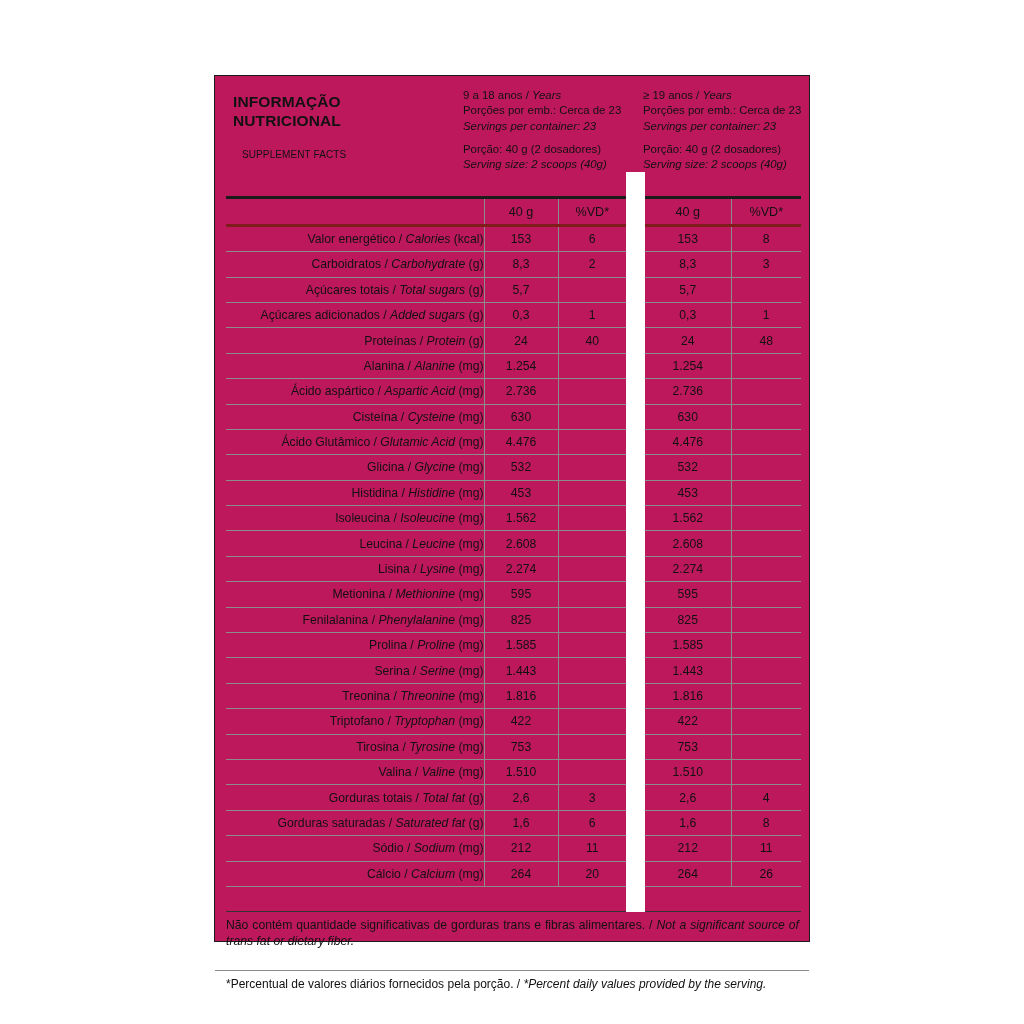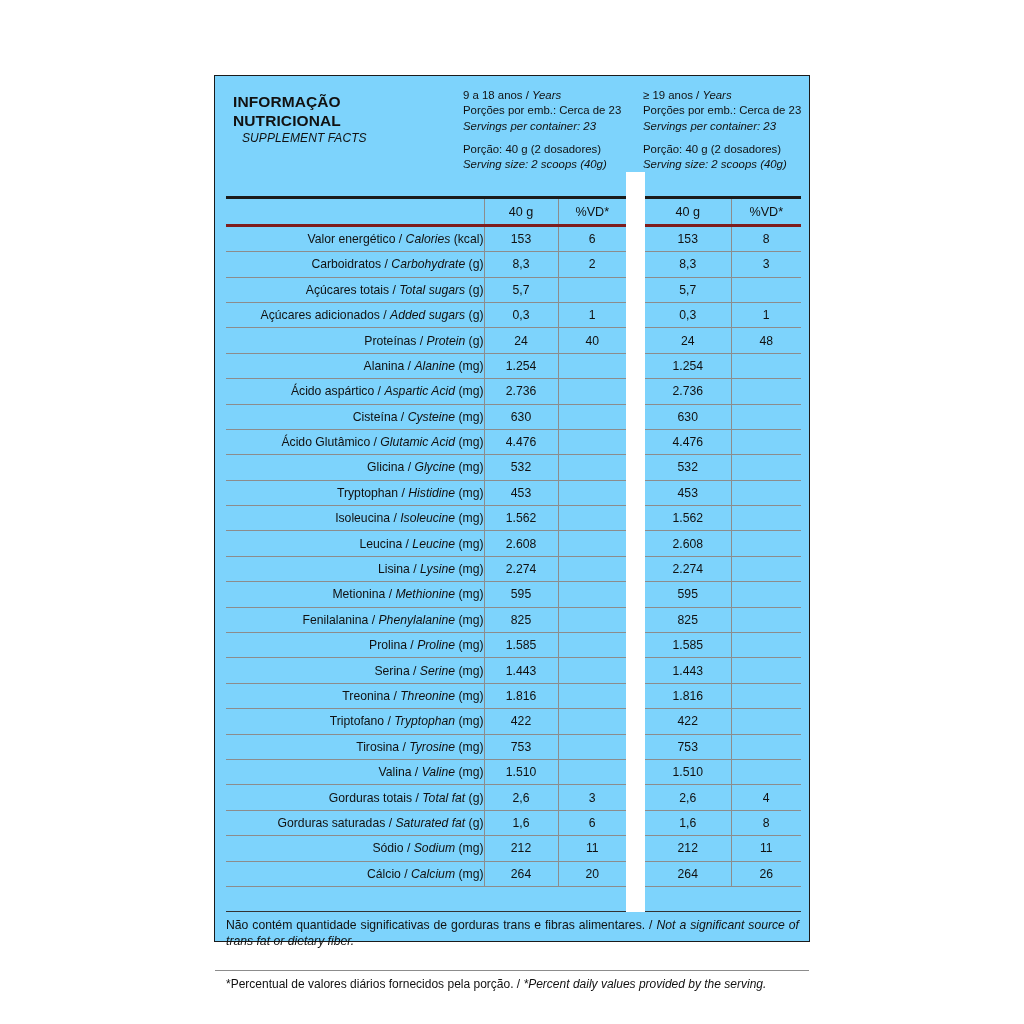--- a/index.html
+++ b/index.html
@@ -14,21 +14,21 @@
   .stage{position:relative;width:1024px;height:1024px;}
 
   
   .label-box{
     position:absolute;
     left:214px; top:75px;
     width:596px;          
     height:867px;         
     border:1.5px solid #1b1b1b;
     box-sizing:border-box;
-    background:#7dd3fc;
+    background:#be185d;
     padding:0;
   }
 
   
   .header-band{
     display:flex;
     align-items:flex-start;
     padding:12px 10px 0 11px;
     height:96px;
     box-sizing:border-box;
@@ -40,22 +40,22 @@
   }
   .brand-title{
     font-size:15.5px;
     font-weight:700;
     line-height:1.25;
     letter-spacing:.1px;
     white-space:pre-line;
     padding-left:7px;
   }
   .brand-sub{
-    font-size:12px;
-    font-style:italic;
+    margin-top:18px;
+    font-size:10px;
     letter-spacing:.1px;
     padding-left:16px;
   }
   .serv-col{
     flex:0 0 172px;
     width:172px;
     font-size:11.4px;
     line-height:1.34;
   }
   .serv-col.second{
@@ -272,21 +272,21 @@
             </tr>
             <tr class="drow">
               <td class="lbl ind1"><span>Glicina / </span><span class="en">Glycine</span><span> (mg)</span></td>
               <td class="num v-left">532</td>
               <td class="num v-left"></td>
               <td class="gapcell"></td>
               <td class="num">532</td>
               <td class="num v-left"></td>
             </tr>
             <tr class="drow">
-              <td class="lbl ind1"><span>Tryptophan / </span><span class="en">Histidine</span><span> (mg)</span></td>
+              <td class="lbl ind1"><span>Histidina / </span><span class="en">Histidine</span><span> (mg)</span></td>
               <td class="num v-left">453</td>
               <td class="num v-left"></td>
               <td class="gapcell"></td>
               <td class="num">453</td>
               <td class="num v-left"></td>
             </tr>
             <tr class="drow">
               <td class="lbl ind1"><span>Isoleucina / </span><span class="en">Isoleucine</span><span> (mg)</span></td>
               <td class="num v-left">1.562</td>
               <td class="num v-left"></td>

